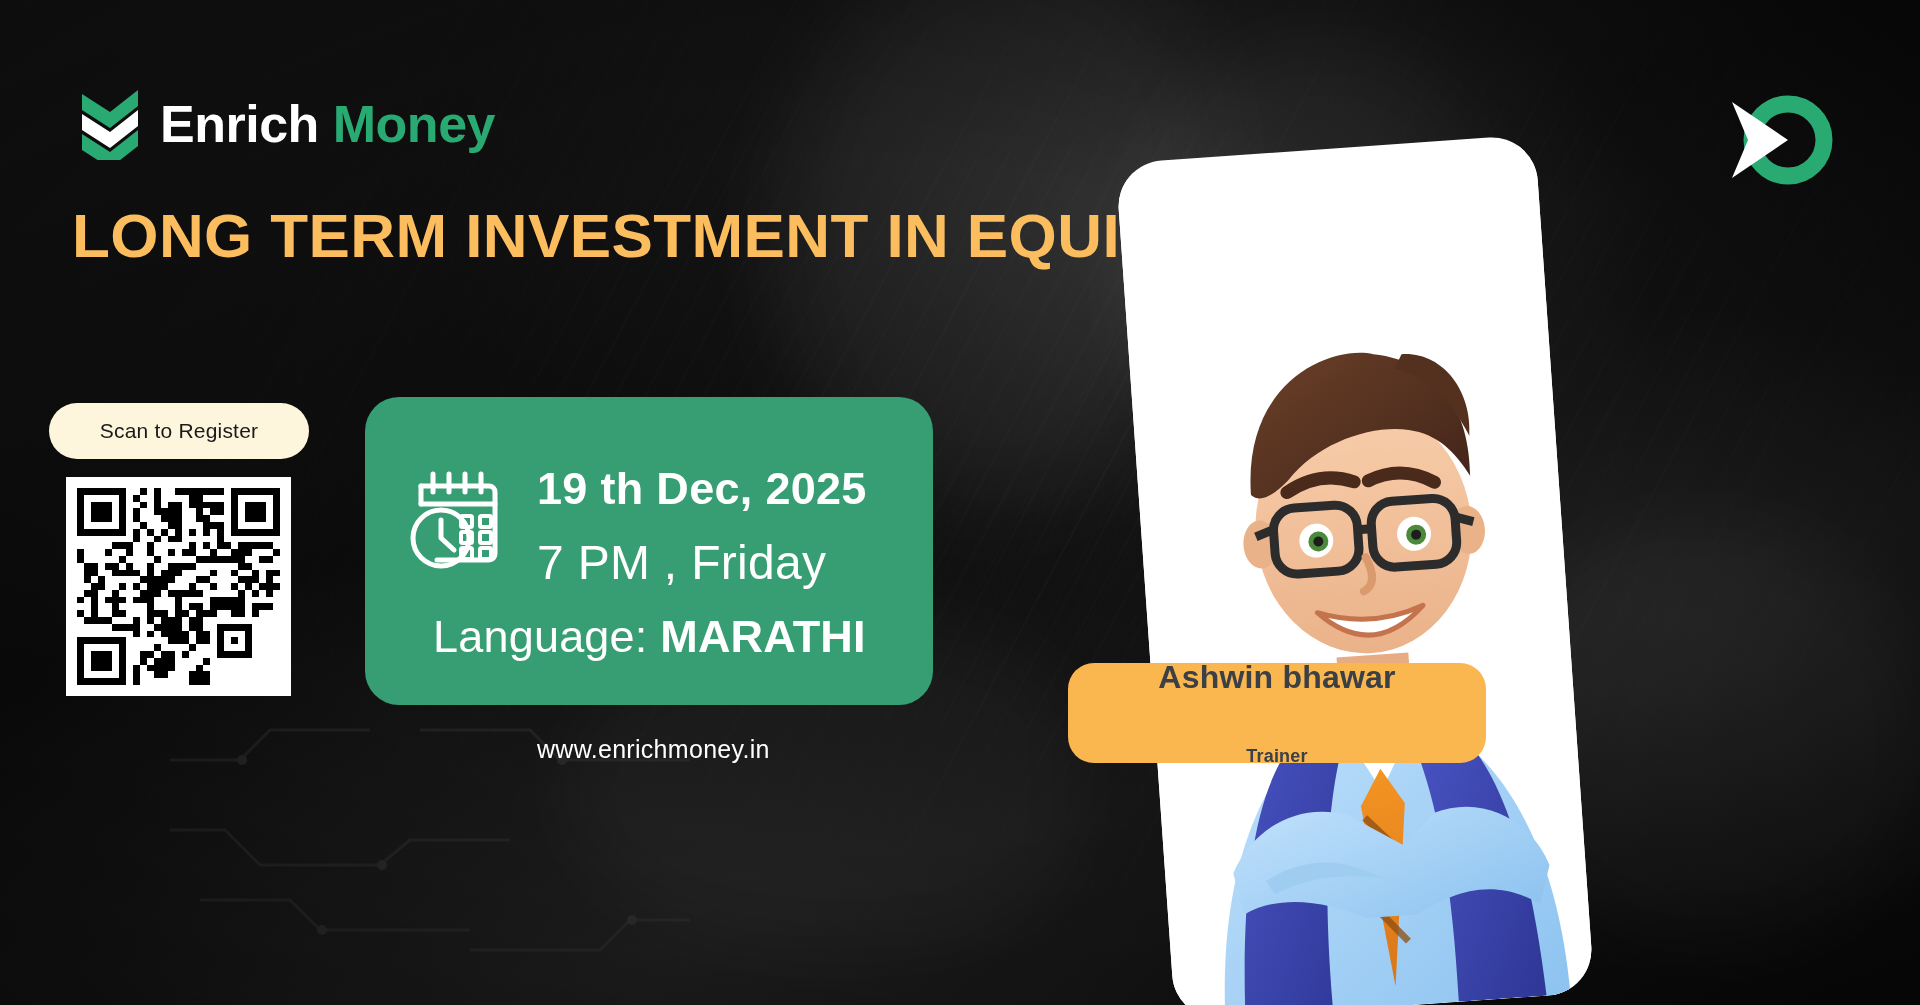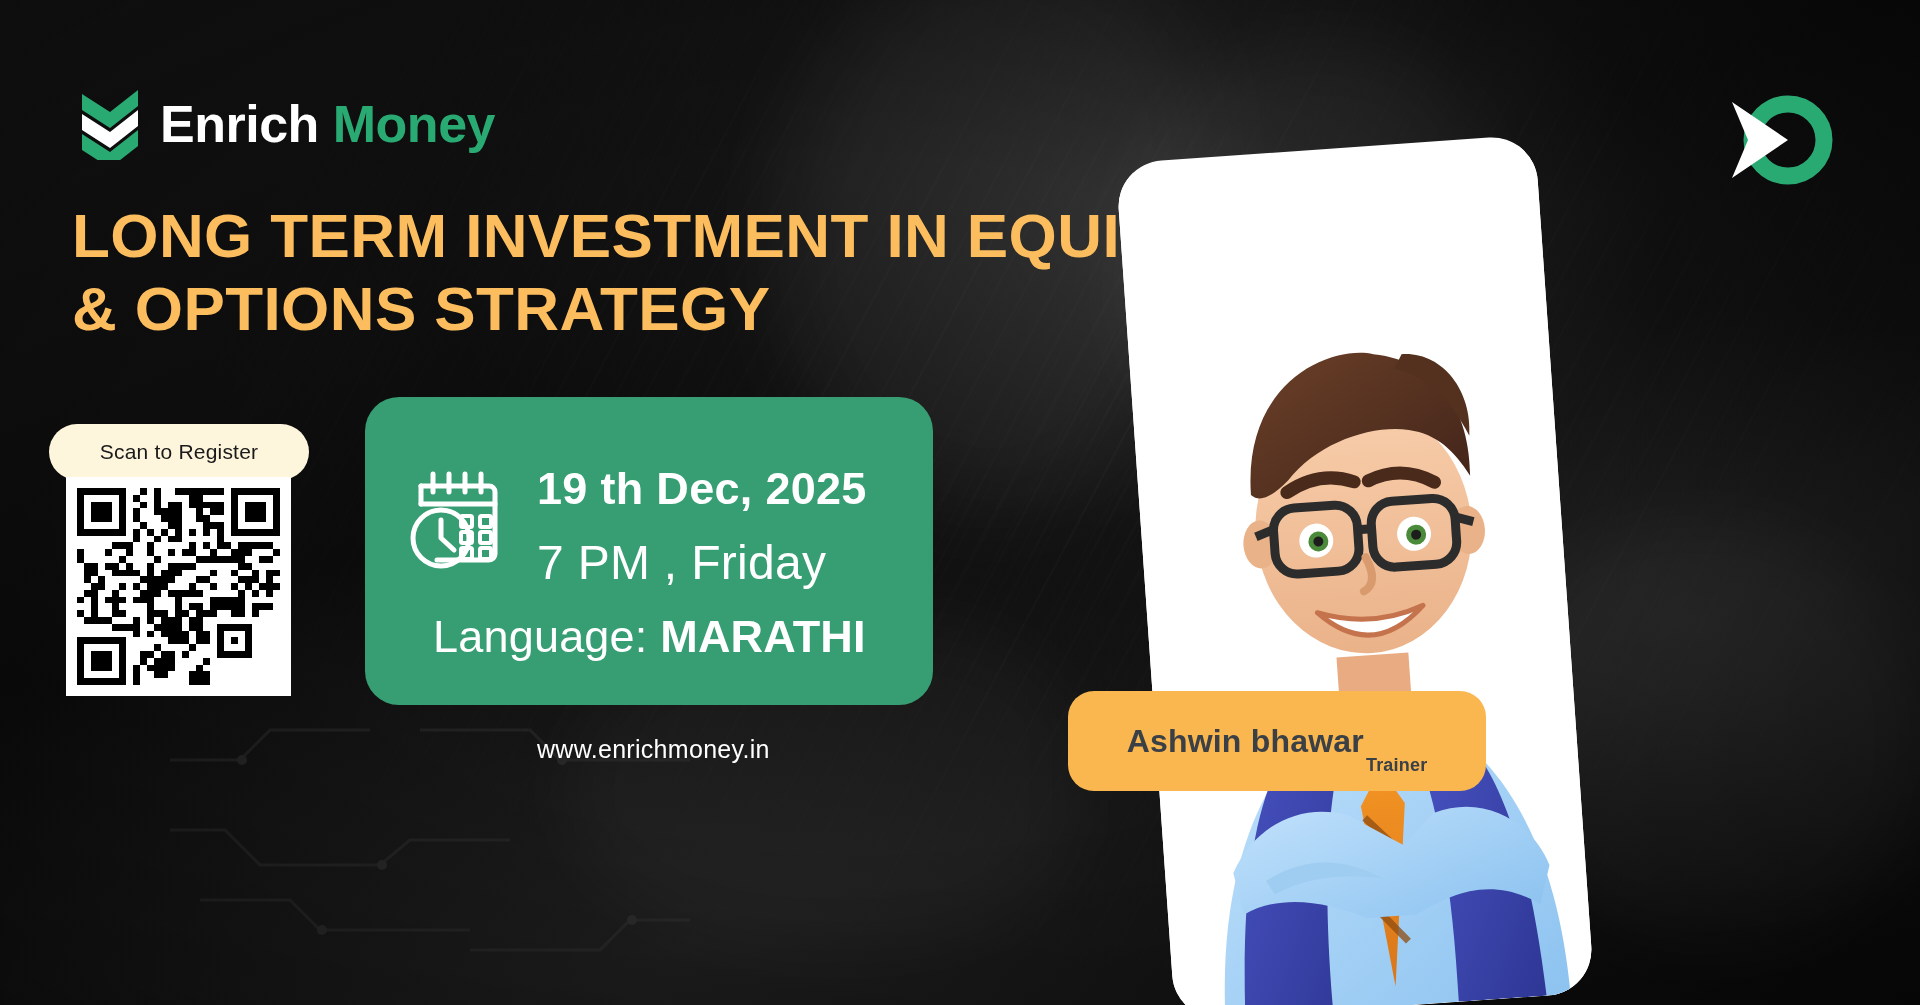--- a/index.html
+++ b/index.html
@@ -93,21 +93,21 @@
     font-weight: 700;
     line-height: 1.17;
     letter-spacing: 0.4px;
     text-transform: uppercase;
   }
   .headline .line { display: block; white-space: nowrap; }
 
   
   .scan-pill {
     position: absolute;
-    left: 49px; top: 424px;
+    left: 49px; top: 403px;
     width: 260px; height: 56px;
     background: #fdf6dd;
     border-radius: 28px;
     display: flex;
     align-items: center;
     justify-content: center;
     color: #1a1a1a;
     font-size: 21px;
     font-weight: 400;
     letter-spacing: .2px;
@@ -198,27 +198,27 @@
     border-radius: 46px;
     transform: rotate(-4deg);
     overflow: hidden;
   }
   .photo-inner { position: absolute; inset: 0; }
   .trainer-svg { position: absolute; left: -28px; top: 10px; width: 480px; height: 850px; }
 
   
   .trainer-badge {
     position: absolute;
-    left: 1068px; top: 691px;
+    left: 1068px; top: 663px;
     width: 418px; height: 100px;
     background: #fbb košice;
     background: #fbb74f;
     border-radius: 26px;
     display: flex;
-    flex-direction: row;
+    flex-direction: column;
     align-items: center;
     justify-content: center;
     gap: 2px;
   }
   .trainer-name {
     color: #3b4046;
     font-size: 32px;
     font-weight: 700;
     letter-spacing: .2px;
     line-height: 1.15;
@@ -272,21 +272,20 @@
     </div>
   </div>
 
   <svg class="corner-mark" viewBox="0 0 124 116">
     <circle cx="70" cy="58" r="36" fill="none" stroke="#2aaa73" stroke-width="17"></circle>
     <path d="M14 20 L70 58 L14 96 L30 58 Z" fill="#ffffff"></path>
   </svg>
 
   <div class="headline">
     <span class="line">LONG TERM INVESTMENT IN EQUITY</span>
-    <span class="line">&amp; OPTIONS STRATEGY</span>
   </div>
 
   <div class="scan-pill">
     <span>Scan to Register</span>
   </div>
 
   <div class="qr-box">
     <div class="qr-grid" id="qr-grid">
         <i class="on"></i>
         <i class="on"></i>

